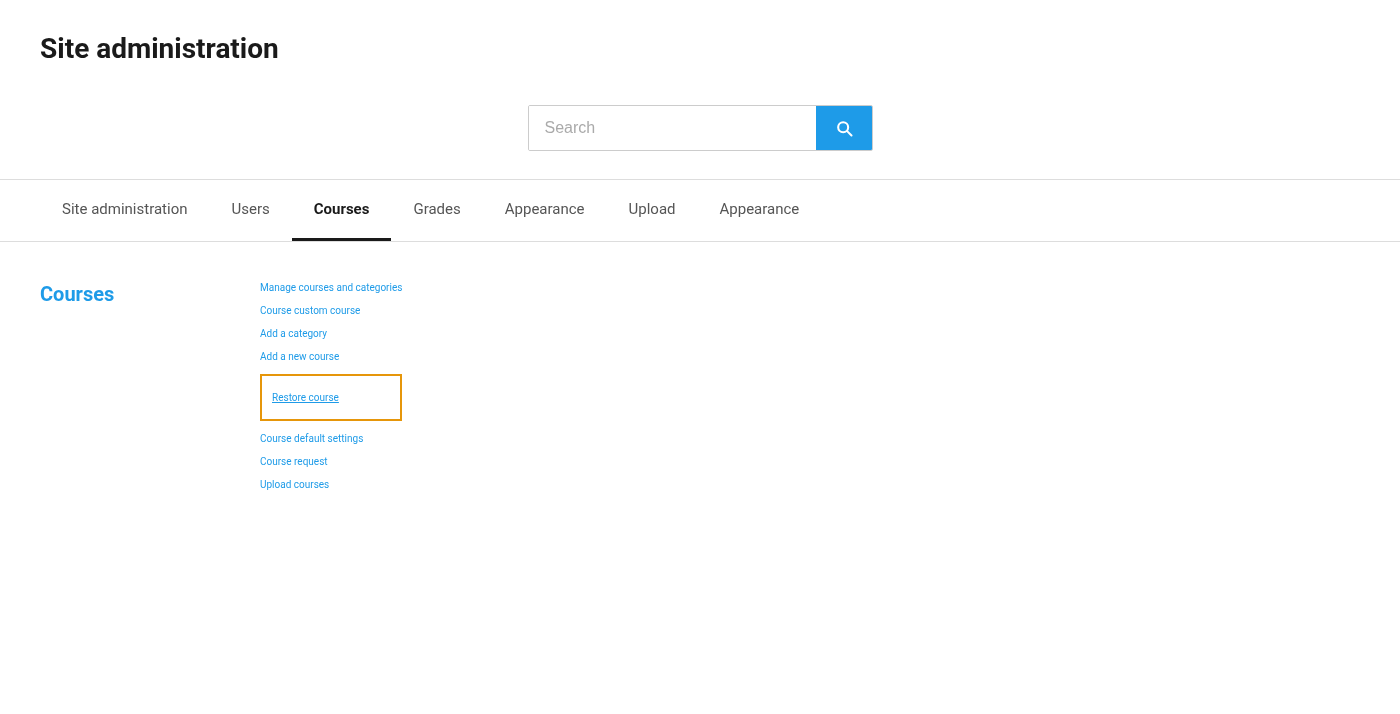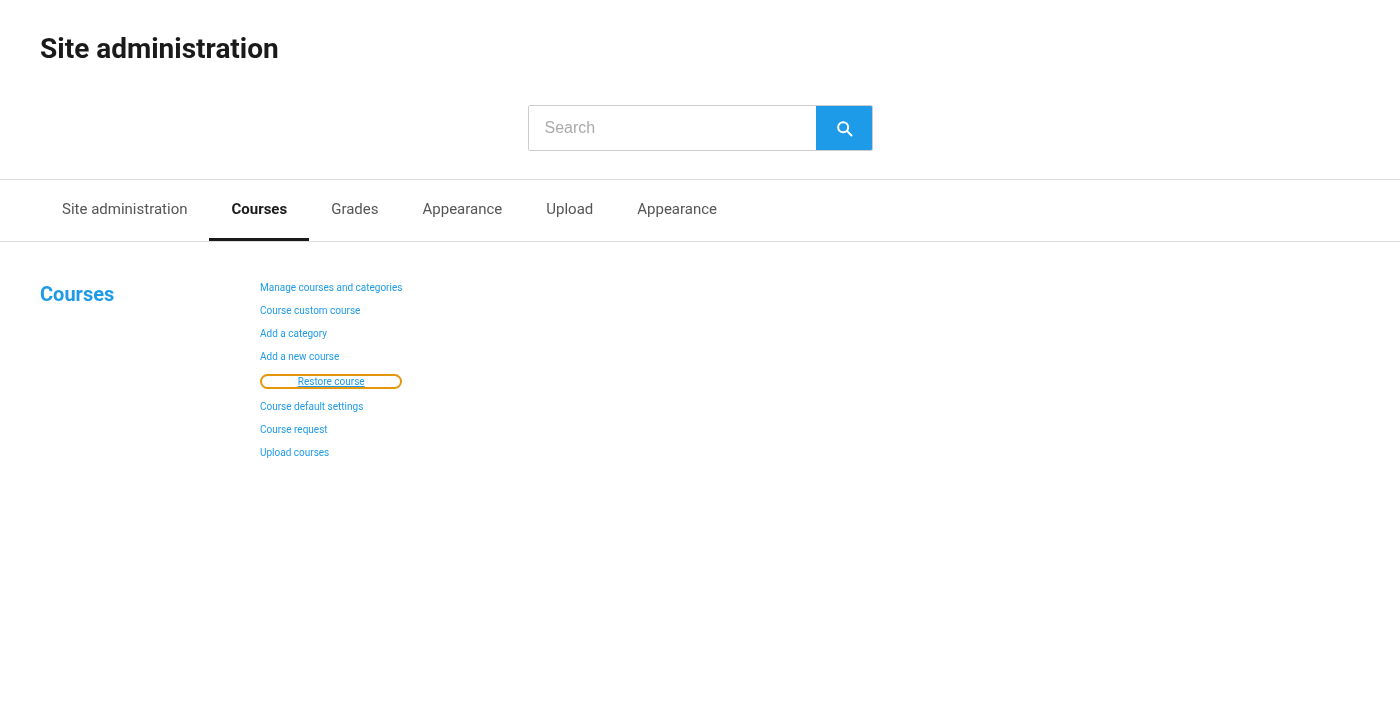--- a/index.html
+++ b/index.html
@@ -126,24 +126,23 @@
     .content-link {
       font-size: 10px;
       color: #1e9be8;
       text-decoration: none;
       cursor: pointer;
     }
 
     .content-link.highlighted {
       display: inline-block;
       border: 2px solid #e6960a;
-      padding: 0 10px;
-      border-radius: 8px;
+      padding: 16px 10px;
+      border-radius: 0;
       text-decoration: underline;
-      text-align: center;
     }
   </style>
 </head>
 <body>
 
 <div class="page-header">
   <h1 class="page-title">Site administration</h1>
 </div>
 
 <div class="search-container">
@@ -154,20 +153,21 @@
         <path d="M21 21l-4.35-4.35M17 11A6 6 0 1 1 5 11a6 6 0 0 1 12 0z" stroke="white" stroke-width="2.5" fill="none" stroke-linecap="round"></path>
       </svg>
     </button>
   </div>
 </div>
 
 <hr class="divider">
 
 <nav class="nav-tabs">
   <a class="nav-tab">Site administration</a>
+  <a class="nav-tab">Users</a>
   <a class="nav-tab active">Courses</a>
   <a class="nav-tab">Grades</a>
   <a class="nav-tab">Appearance</a>
   <a class="nav-tab">Upload</a>
   <a class="nav-tab">Appearance</a>
 </nav>
 
 <hr class="divider2">
 
 <div class="content-area">

